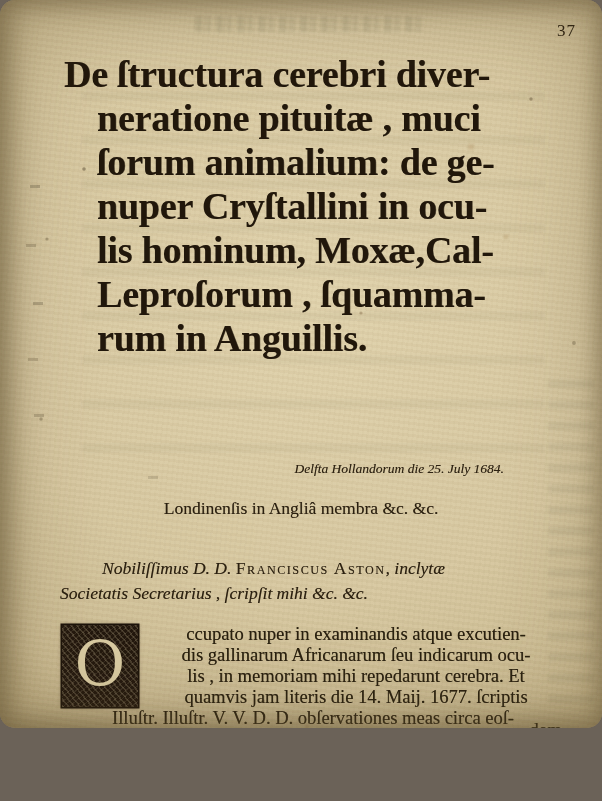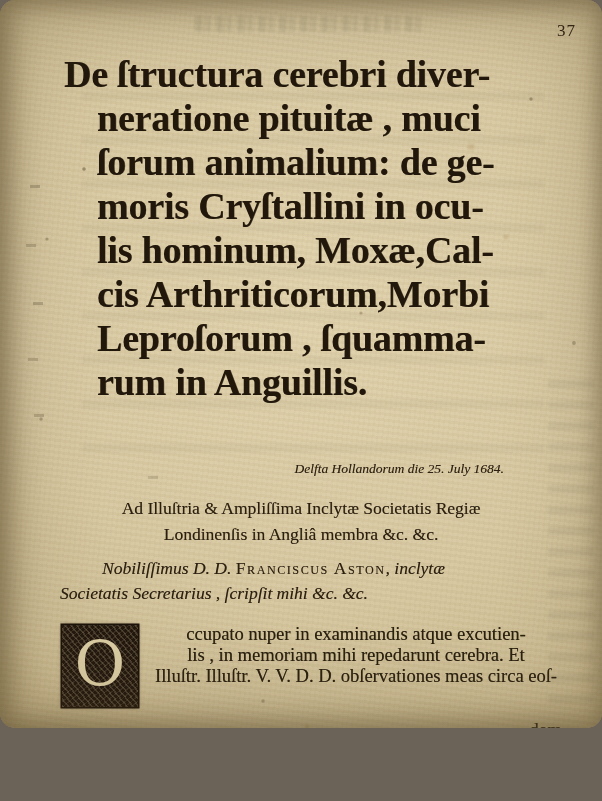--- a/index.html
+++ b/index.html
@@ -103,45 +103,45 @@
   <div class="ghost-right"></div>
   <div class="ghost-dashes"></div>
   <div class="speckles"></div>
 
   <div class="page-number">37</div>
 
   <div class="title">
     <div class="title-line first">De ſtructura cerebri diver-</div>
     <div class="title-line">neratione pituitæ , muci</div>
     <div class="title-line">ſorum animalium: de ge-</div>
-    <div class="title-line">moris Cryſtallini in ocu-</div>
+    <div class="title-line">nuper Cryſtallini in ocu-</div>
     <div class="title-line">lis hominum, Moxæ,Cal-</div>
-    <div class="title-line">cis Arthriticorum,Morbi</div>
     <div class="title-line">Leproſorum , ſquamma-</div>
     <div class="title-line">rum in Anguillis.</div>
   </div>
 
   <div class="dateline">Delfta Hollandorum die 25. July 1684.</div>
 
   <div class="dedication">
-    <div>Ad Illuſtria &amp; Ampliſſima Inclytæ Societatis Regiæ</div>
     <div>Londinenſis in Angliâ membra &amp;c. &amp;c.</div>
   </div>
 
   <div class="salutation">
     <div class="sal-line1"><span>Nobiliſſimus D. D. </span><span class="smallcaps">Franciscus Aston</span><span>, inclytæ</span></div>
     <div class="sal-line2">Societatis Secretarius , ſcripſit mihi &amp;c. &amp;c.</div>
   </div>
 
   <div class="bodytext">
     <div class="dropcap">
         <span>O</span>
       </div>
     <div class="body-line">ccupato nuper in examinandis atque excutien-</div>
+    <div class="body-line">dis gallinarum Africanarum ſeu indicarum ocu-</div>
     <div class="body-line">lis , in memoriam mihi repedarunt cerebra. Et</div>
+    <div class="body-line">quamvis jam literis die 14. Maij. 1677. ſcriptis</div>
     <div class="body-line">Illuſtr. Illuſtr. V. V. D. D. obſervationes meas circa eoſ-</div>
   </div>
 
   <div class="signature">E 3</div>
   <div class="catchword">dem</div>
 
   <div class="vignette"></div>
 </div>
 
 </body></html>

